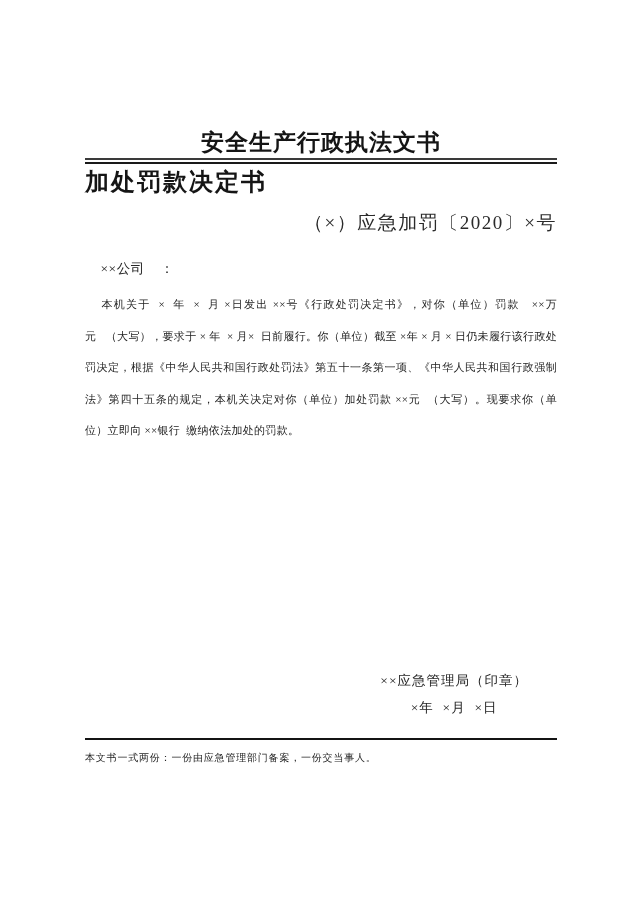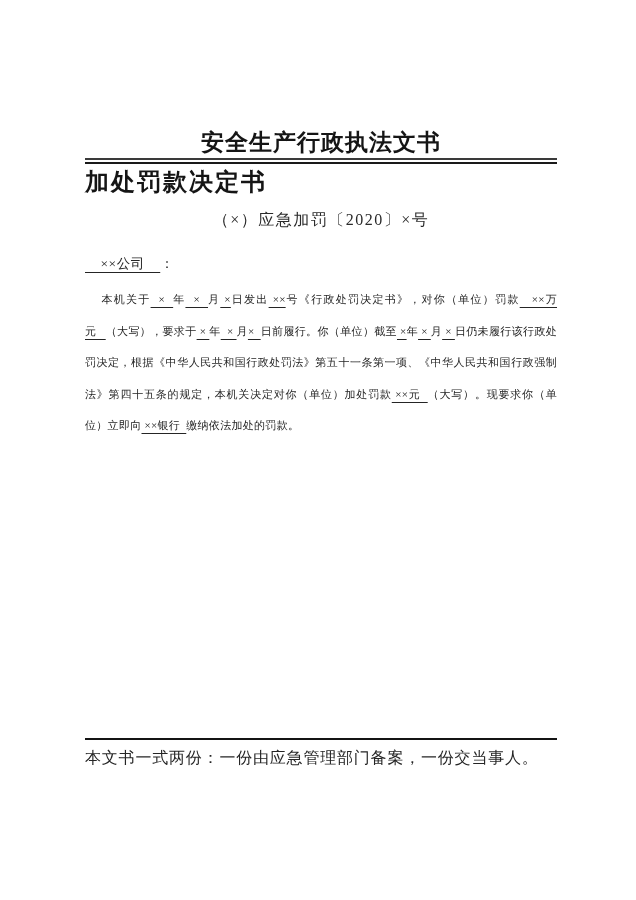--- a/index.html
+++ b/index.html
@@ -39,43 +39,42 @@
     margin-top: 3px;
     font-size: 24px;
     font-weight: bold;
     text-align: left;
     letter-spacing: 2px;
     line-height: 30px;
     color: #151515;
   }
   .doc-number {
     margin-top: 13px;
-    font-size: 16px;
-    text-align: center;
+    font-size: 19px;
+    text-align: right;
     letter-spacing: 1.5px;
     color: #2a2a2a;
   }
   .recipient {
     margin-top: 23px;
     font-size: 13.5px;
     letter-spacing: 0.5px;
     line-height: 20px;
     color: #252525;
   }
   .body-para {
     margin: 10px 0 0 0;
     font-size: 11px;
     line-height: 31.5px;
     text-align: justify;
     text-indent: 1.5em;
     letter-spacing: 0.3px;
     color: #252525;
   }
   .blank {
-    text-decoration: underline;
     text-decoration-thickness: 1px;
     text-underline-offset: 4px;
   }
   .signature {
     position: absolute;
     top: 667px;
     right: 108px;
     text-align: center;
     font-size: 13.5px;
     line-height: 27px;
@@ -86,21 +85,21 @@
     position: absolute;
     left: 85px;
     right: 79px;
     top: 738px;
   }
   .footer-rule {
     border-top: 2.5px solid #141414;
   }
   .footer-note {
     margin-top: 9px;
-    font-size: 16px;
+    font-size: 10px;
     letter-spacing: 0.8px;
     line-height: 18px;
     color: #252525;
   }
 </style>
 </head>
 <body>
 
 <div class="page">
 
@@ -108,19 +107,23 @@
     <div class="doc-category">安全生产行政执法文书</div>
     <div class="double-rule"></div>
     <div class="doc-title">加处罚款决定书</div>
     <div class="doc-number">（×）应急加罚〔2020〕×号</div>
   </div>
 
   <div class="recipient"><span class="blank">&nbsp;&nbsp;&nbsp;&nbsp;××公司&nbsp;&nbsp;&nbsp;&nbsp;</span><span>：</span></div>
 
   <p class="body-para"><span>本机关于</span><span class="blank">&nbsp;&nbsp;×&nbsp;&nbsp;</span><span>年</span><span class="blank">&nbsp;&nbsp;×&nbsp;&nbsp;</span><span>月</span><span class="blank">&nbsp;×</span><span>日发出</span><span class="blank">&nbsp;××</span><span>号《行政处罚决定书》，对你（单位）罚款</span><span class="blank">&nbsp;&nbsp;&nbsp;××万元&nbsp;&nbsp;&nbsp;</span><span>（大写），要求于</span><span class="blank">&nbsp;×&nbsp;</span><span>年</span><span class="blank">&nbsp;&nbsp;×&nbsp;</span><span>月</span><span class="blank">×&nbsp;&nbsp;</span><span>日前履行。你（单位）截至</span><span class="blank">&nbsp;×</span><span>年</span><span class="blank">&nbsp;×&nbsp;</span><span>月</span><span class="blank">&nbsp;×&nbsp;</span><span>日仍未履行该行政处罚决定，根据《中华人民共和国行政处罚法》第五十一条第一项、《中华人民共和国行政强制法》第四十五条的规定，本机关决定对你（单位）加处罚款</span><span class="blank">&nbsp;××元&nbsp;&nbsp;</span><span>（大写）。现要求你（单位）立即向</span><span class="blank">&nbsp;××银行&nbsp;&nbsp;</span><span>缴纳依法加处的罚款。</span></p>
 
+  <div class="signature">
+    <div>××应急管理局（印章）</div>
+    <div>×年&nbsp;&nbsp;×月&nbsp;&nbsp;×日</div>
+  </div>
 
   <div class="footer">
     <div class="footer-rule"></div>
     <div class="footer-note">本文书一式两份：一份由应急管理部门备案，一份交当事人。</div>
   </div>
 
 </div>
 
 </body></html>

